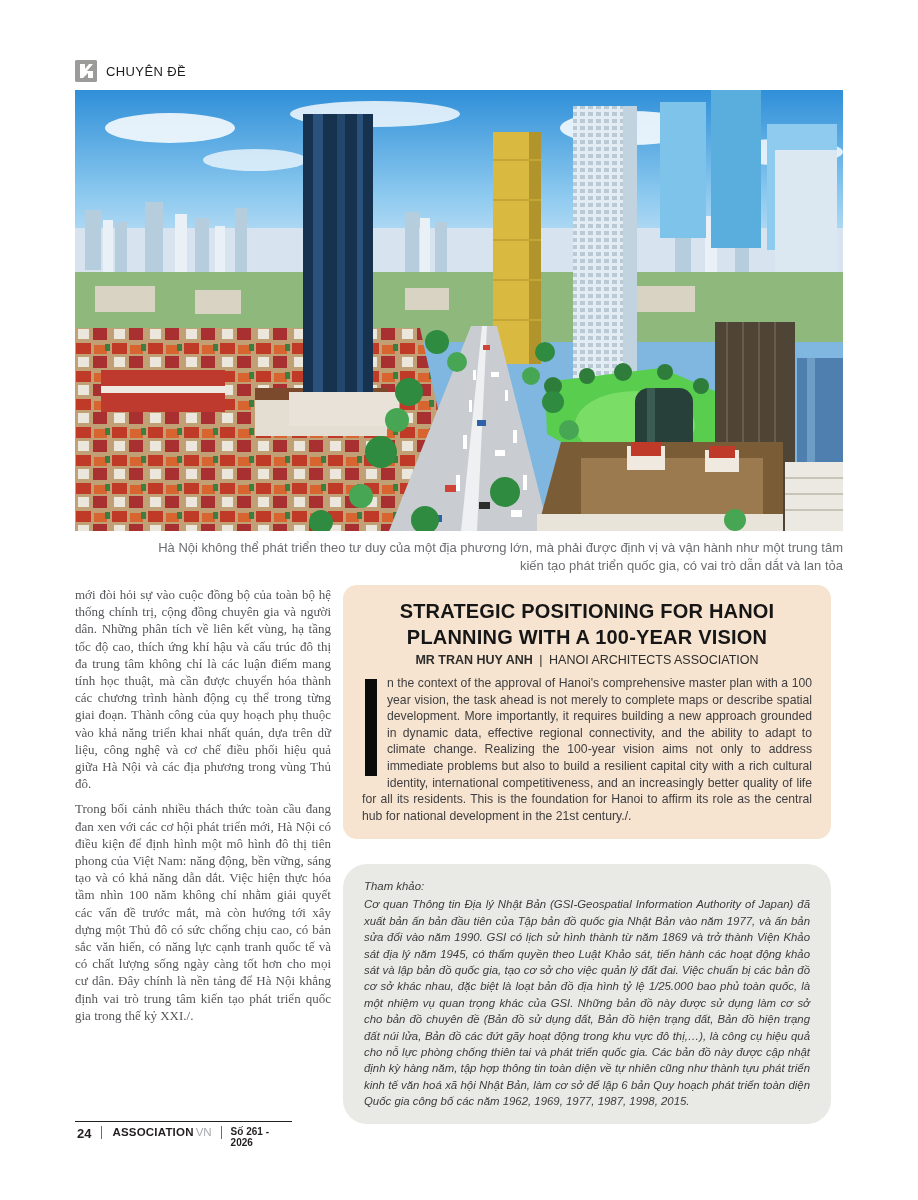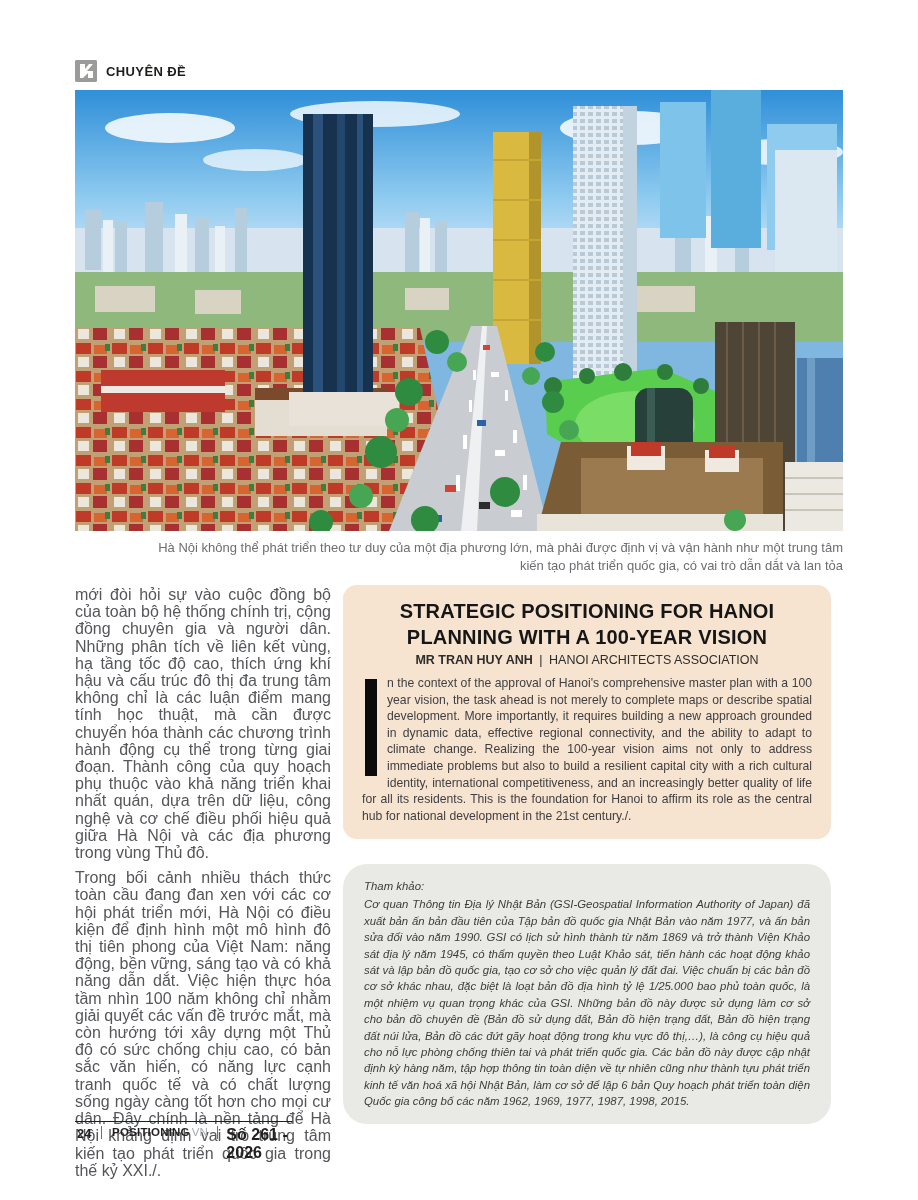--- a/index.html
+++ b/index.html
@@ -3,31 +3,31 @@
 <meta charset="utf-8">
 <style>
   * { margin:0; padding:0; box-sizing:border-box; }
   html,body { background:#ffffff; }
   body { width:918px; height:1200px; position:relative; font-family:"Liberation Sans","DejaVu Sans",sans-serif; color:#414042; }
   .page { position:absolute; inset:0; width:918px; height:1200px; background:#fff; overflow:hidden; }
 
   
   .header { position:absolute; left:75px; top:60px; display:flex; align-items:center; gap:9px; }
   .logo-mark { width:22px; height:22px; background:#9b9b99; border-radius:2px; display:flex; align-items:center; justify-content:center; }
-  .section-label { font-size:13px; font-weight:700; letter-spacing:.4px; color:#1d1d1b; }
+  .section-label { font-size:13px; font-weight:400; letter-spacing:.4px; color:#1d1d1b; }
 
   
   .photo { position:absolute; left:75px; top:90px; width:768px; height:441px; overflow:hidden; background:#7fb7e0; }
   .photo svg { display:block; width:100%; height:100%; }
 
   
   .caption { position:absolute; left:143px; top:539px; width:700px; text-align:right; font-size:13px; line-height:18px; color:#6d6e71; }
 
   
-  .left-col { position:absolute; left:75px; top:586px; width:256px; font-size:16px; line-height:17.2px; color:#555659; text-align:justify; }
+  .left-col { position:absolute; left:75px; top:586px; width:256px; font-size:13px; line-height:17.2px; color:#555659; text-align:justify;font-family:Liberation Serif, serif; }
   .left-col p + p { margin-top:8px; }
 
   
   .article-box { position:absolute; left:343px; top:585px; width:488px; background:#f6e3d0; border-radius:14px; padding:13px 19px 15px 19px; }
   .article-title { text-align:center; font-weight:700; color:#161616; font-size:20px; line-height:26px; letter-spacing:.2px; }
   .article-byline { text-align:center; font-size:12.5px; margin-top:3px; margin-bottom:8px; color:#2d2d2b; }
   .article-byline .author { font-weight:700; }
   .article-byline .sep { font-weight:400; color:#2d2d2b; padding:0 3px; }
   .article-byline .affil { font-weight:400; font-stretch:condensed; }
   .article-body { font-size:12.2px; line-height:16.6px; text-align:justify; color:#3f3f41; }
@@ -36,21 +36,21 @@
   .ref-box { position:absolute; left:343px; top:864px; width:488px; background:#e9eae6; border-radius:24px; padding:14px 21px 14px 21px; font-style:italic; color:#3c3c3b; font-size:11.4px; line-height:16.4px; text-align:justify; }
   .ref-label { margin-bottom:2px; }
 
   
   .footer { position:absolute; left:75px; top:1121px; width:217px; border-top:1.6px solid #231f20; padding-top:4px; }
   .footer-row { display:flex; font-size:12.5px; color:#231f20; }
   .footer-pagenum { font-weight:700; font-size:13px; padding:0 10px 0 2px; }
   .footer-div { width:1px; height:13px; background:#6d6e71; }
   .footer-brand { font-weight:700; letter-spacing:.2px; padding:0 2px 0 10px; font-size:11.5px; }
   .footer-brand-suffix { color:#a7a9ac; font-size:11.5px; font-weight:400; padding-right:9px; }
-  .footer-issue { font-weight:700; font-size:16px; padding-left:9px; }
+  .footer-issue { font-weight:700; font-size:10px; padding-left:9px; }
 </style>
 </head>
 <body>
 
 <div class="page">
 
   <div class="header">
     <div class="logo-mark">
       <svg width="22" height="22" viewBox="0 0 22 22">
         <rect x="0" y="0" width="22" height="22" rx="2" fill="#9b9b99"></rect>
@@ -257,20 +257,20 @@
 
   <div class="ref-box">
     <div class="ref-label">Tham khảo:</div>
     <div>Cơ quan Thông tin Địa lý Nhật Bản (GSI-Geospatial Information Authority of Japan) đã xuất bản ấn bản đầu tiên của Tập bản đồ quốc gia Nhật Bản vào năm 1977, và ấn bản sửa đổi vào năm 1990. GSI có lịch sử hình thành từ năm 1869 và trở thành Viện Khảo sát địa lý năm 1945, có thẩm quyền theo Luật Khảo sát, tiến hành các hoạt động khảo sát và lập bản đồ quốc gia, tạo cơ sở cho việc quản lý đất đai. Việc chuẩn bị các bản đồ cơ sở khác nhau, đặc biệt là loạt bản đồ địa hình tỷ lệ 1/25.000 bao phủ toàn quốc, là một nhiệm vụ quan trọng khác của GSI. Những bản đồ này được sử dụng làm cơ sở cho bản đồ chuyên đề (Bản đồ sử dụng đất, Bản đồ hiện trạng đất, Bản đồ hiện trạng đất núi lửa, Bản đồ các đứt gãy hoạt động trong khu vực đô thị,…), là công cụ hiệu quả cho nỗ lực phòng chống thiên tai và phát triển quốc gia. Các bản đồ này được cập nhật định kỳ hàng năm, tập hợp thông tin toàn diện về tự nhiên cũng như thành tựu phát triển kinh tế văn hoá xã hội Nhật Bản, làm cơ sở để lập 6 bản Quy hoạch phát triển toàn diện Quốc gia công bố các năm 1962, 1969, 1977, 1987, 1998, 2015.</div>
   </div>
 
   <div class="footer">
     <div class="footer-row">
       <span class="footer-pagenum">24</span>
       <span class="footer-div"></span>
-      <span class="footer-brand">POSITIONING</span>
+      <span class="footer-brand">ASSOCIATION</span>
       <span class="footer-brand-suffix">VN</span>
       <span class="footer-div"></span>
       <span class="footer-issue">Số 261 - 2026</span>
     </div>
   </div>
 
 </div>
 
 </body></html>

